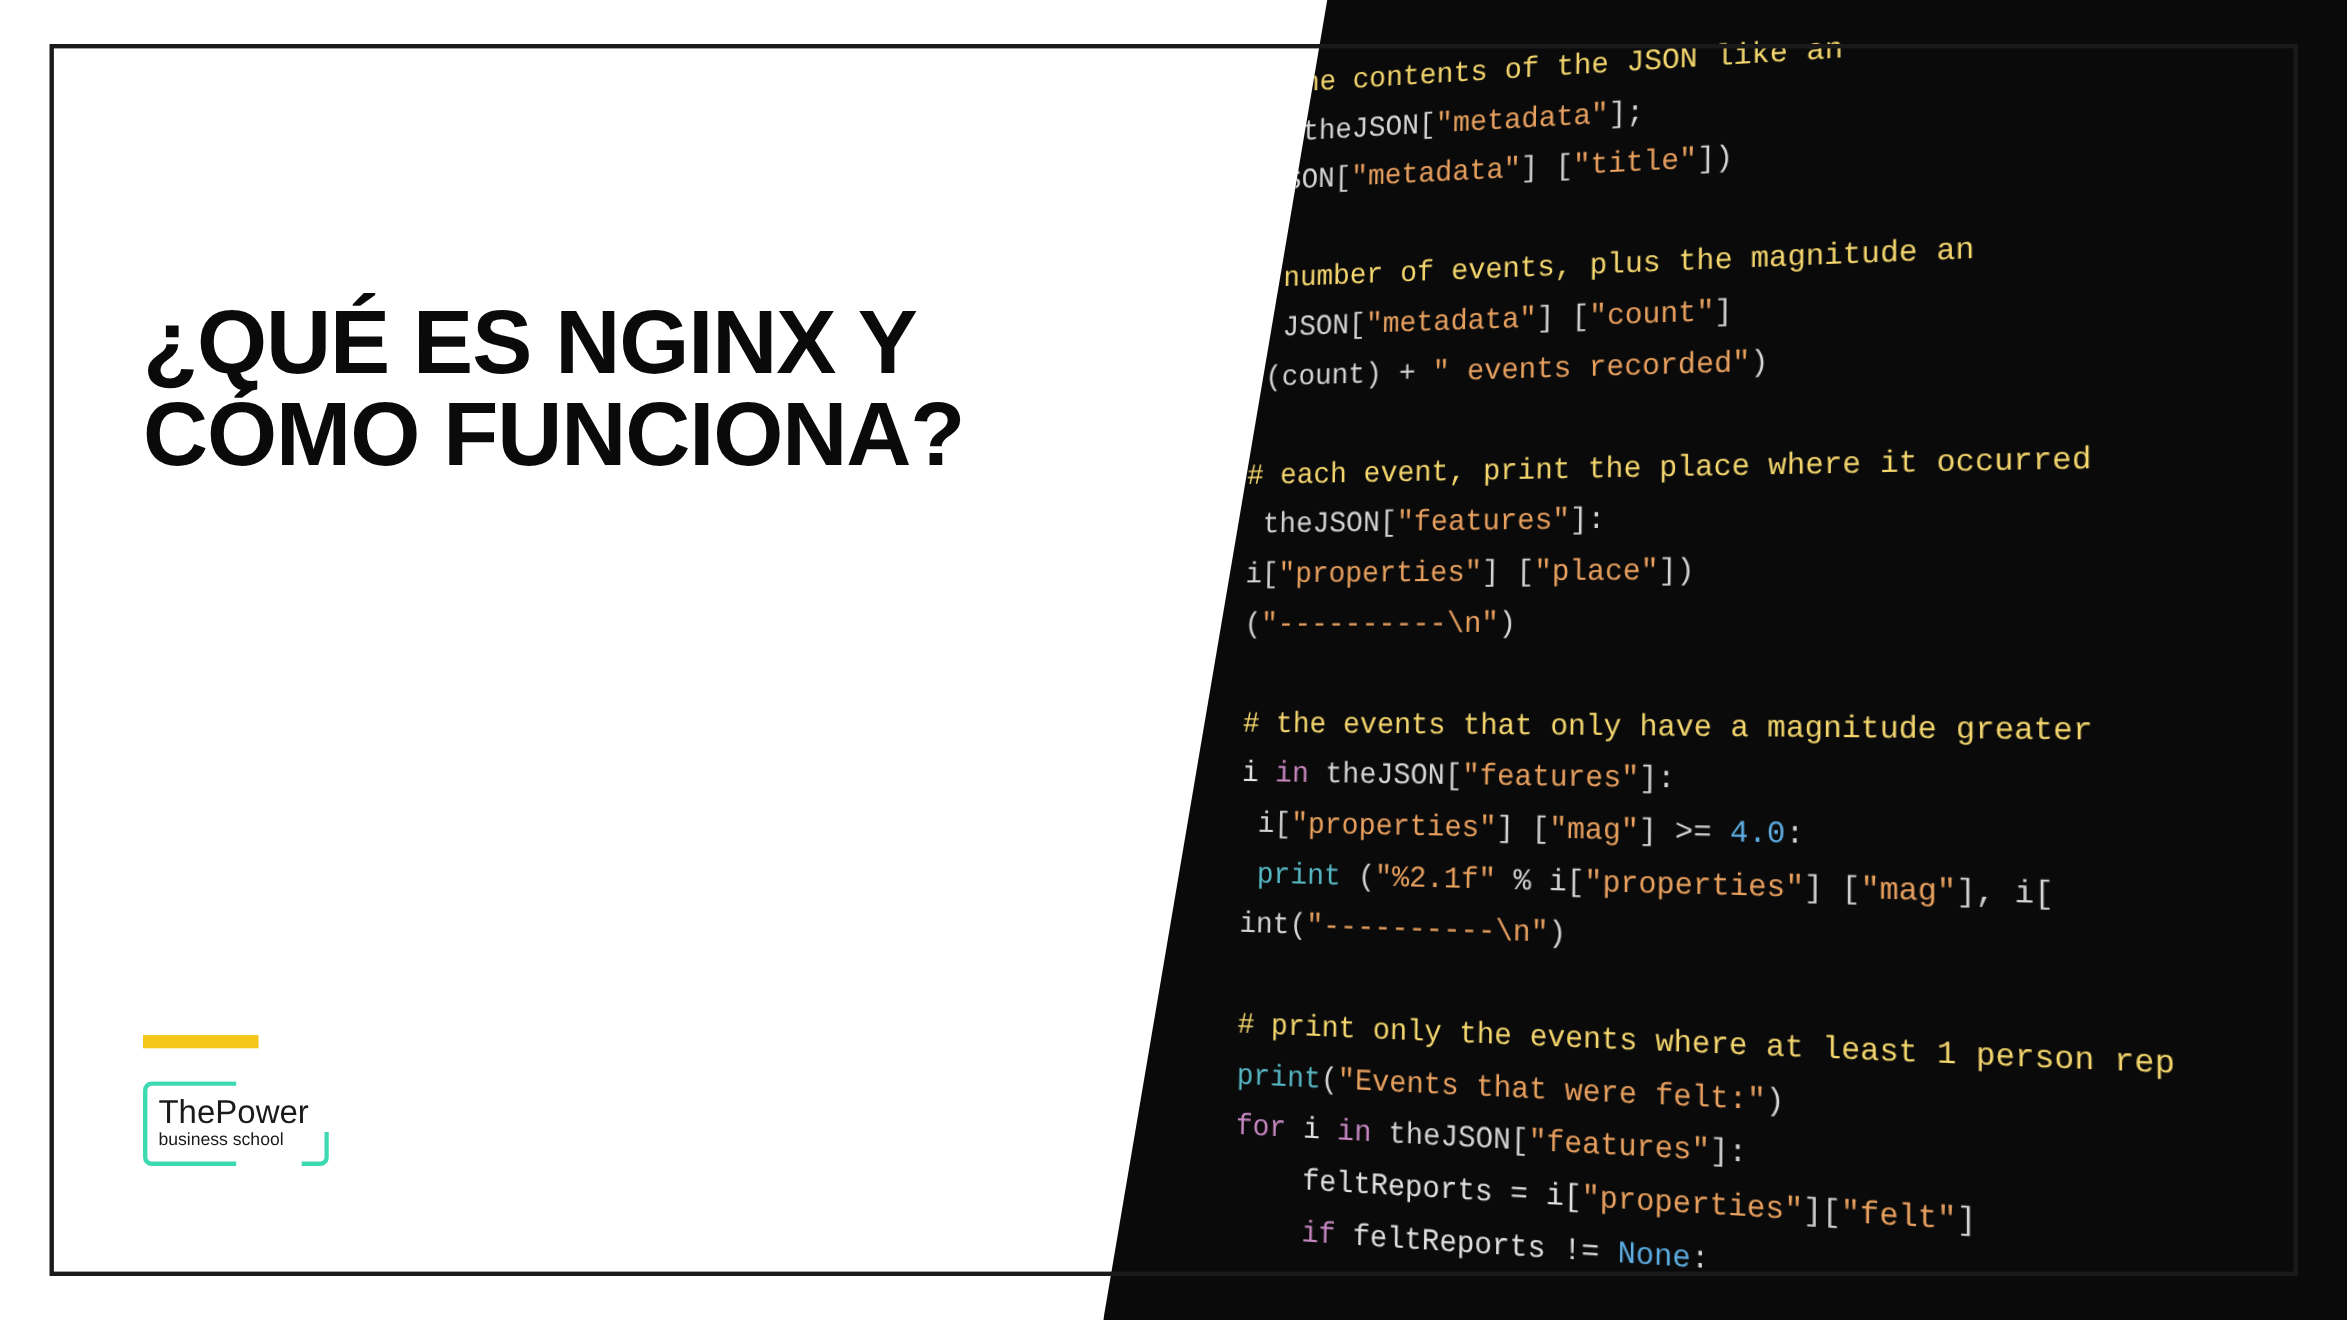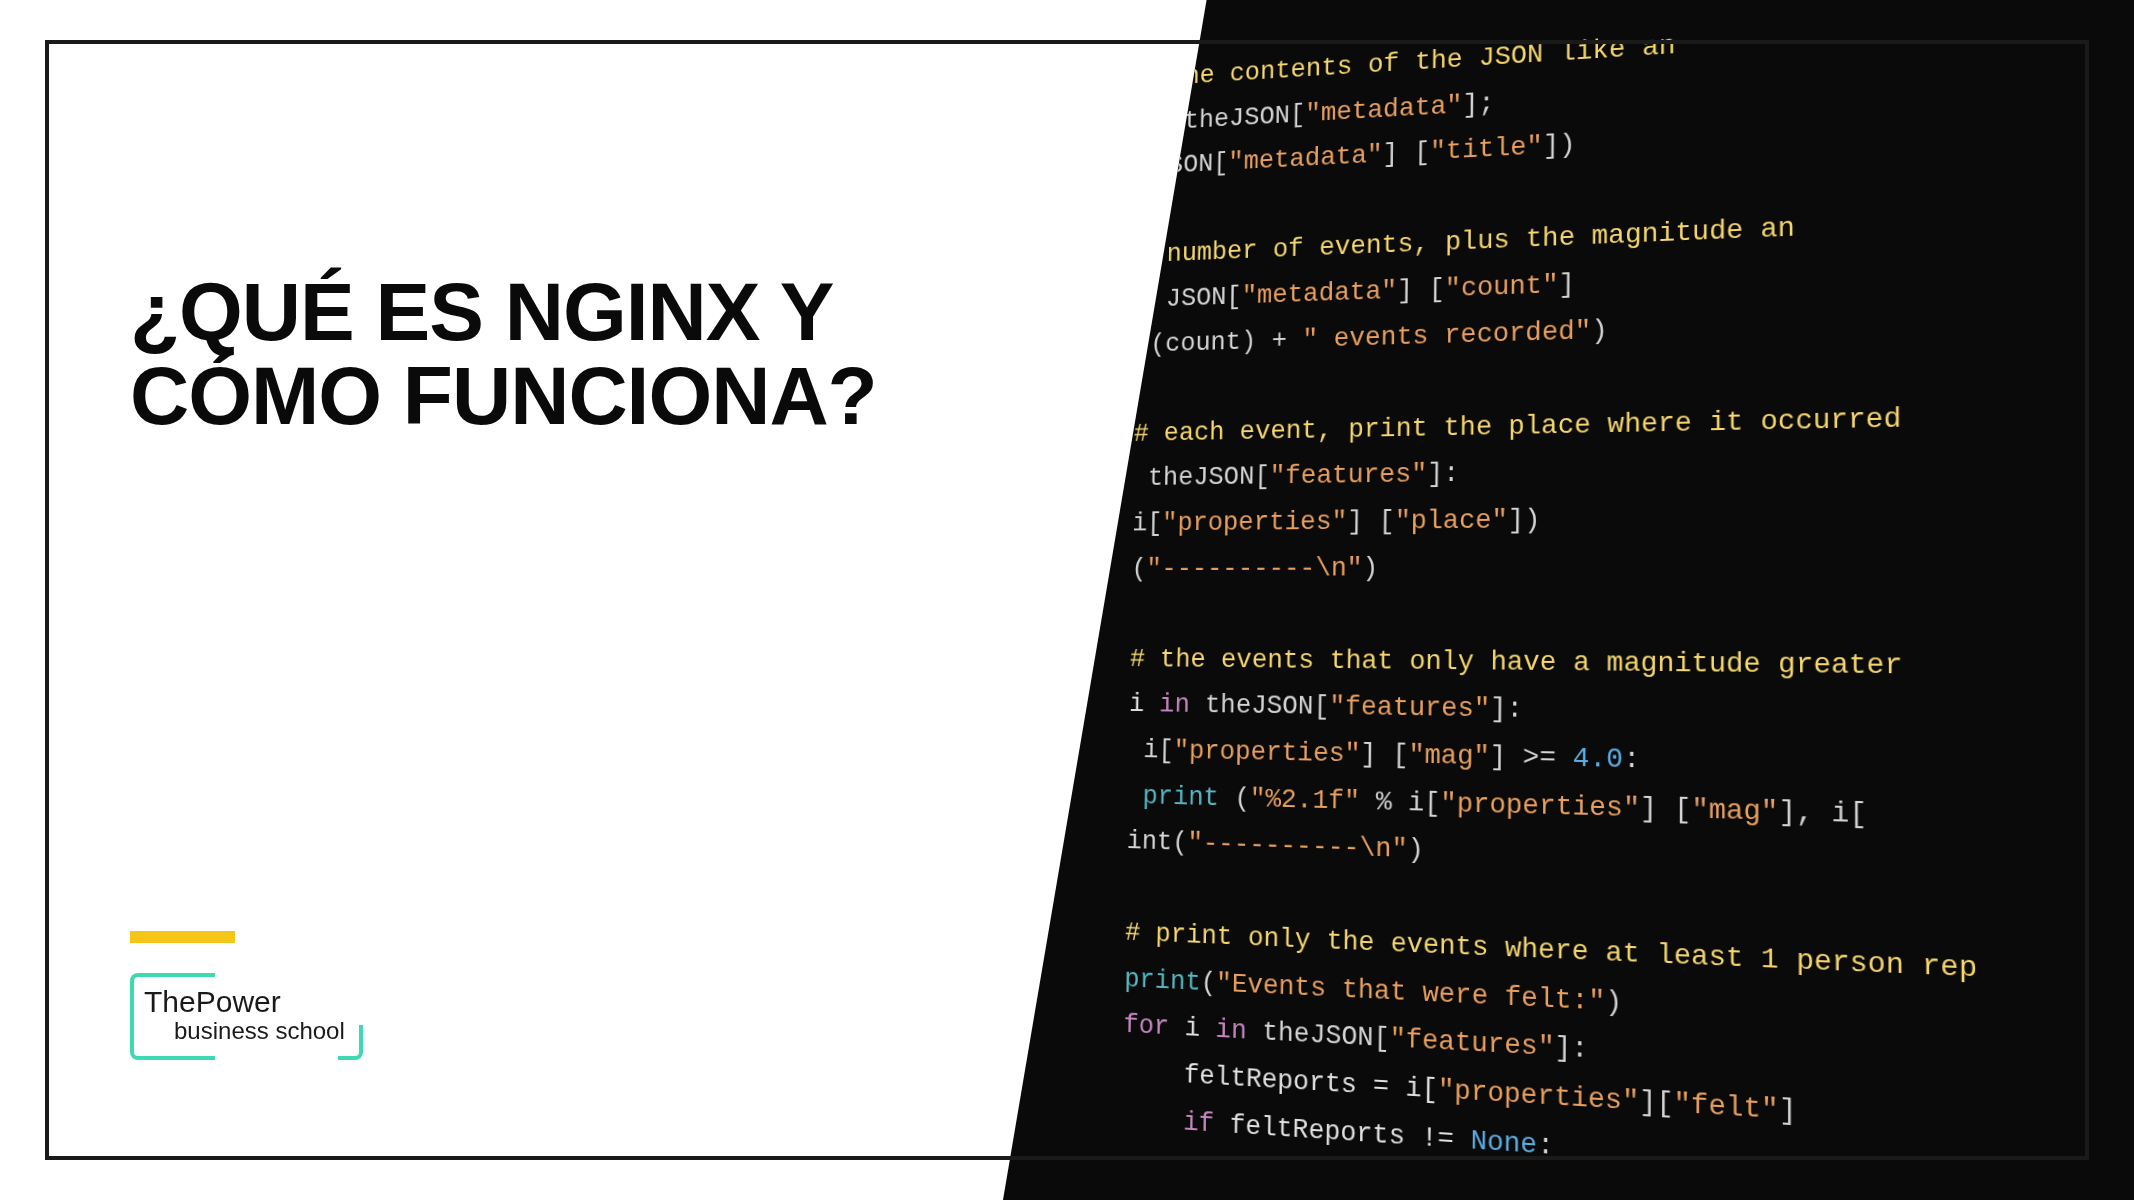--- a/index.html
+++ b/index.html
@@ -91,25 +91,24 @@
     }
     
     .logo-title {
       font-size: 30px;
       font-weight: 400;
       color: #1a1a1a;
       line-height: 1;
     }
     
     .logo-subtitle {
-      font-size: 24px;
+      font-size: 16px;
       font-weight: 400;
       color: #1a1a1a;
       line-height: 1.2;
-      margin-left: 30px;
     }
     
     .code-image {
       position: absolute;
       top: 0;
       right: 0;
       width: 53%;
       height: 100%;
       clip-path: polygon(18% 0, 100% 0, 100% 100%, 0% 100%);
       background: #0a0a0a;

